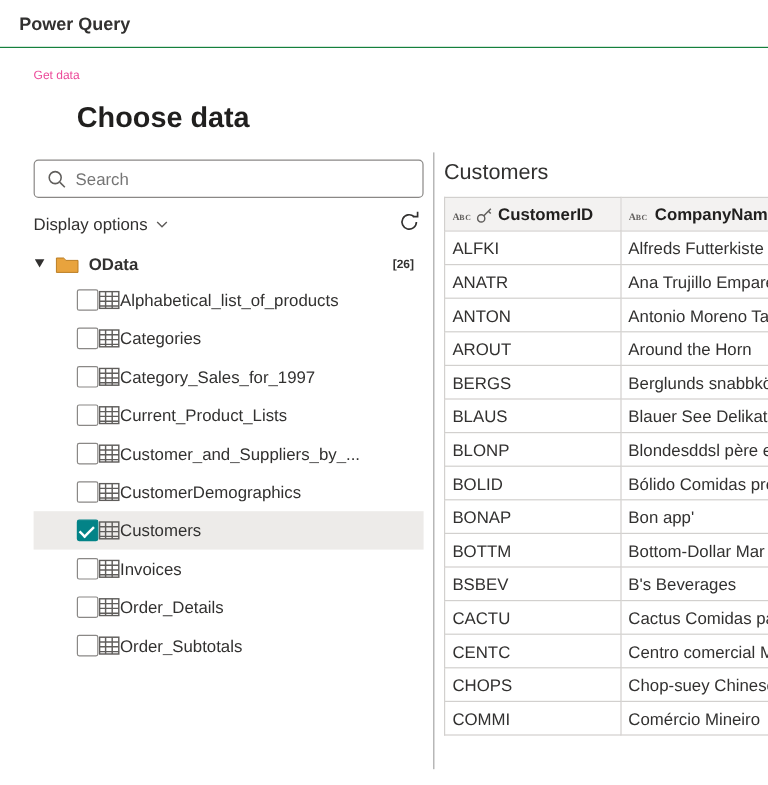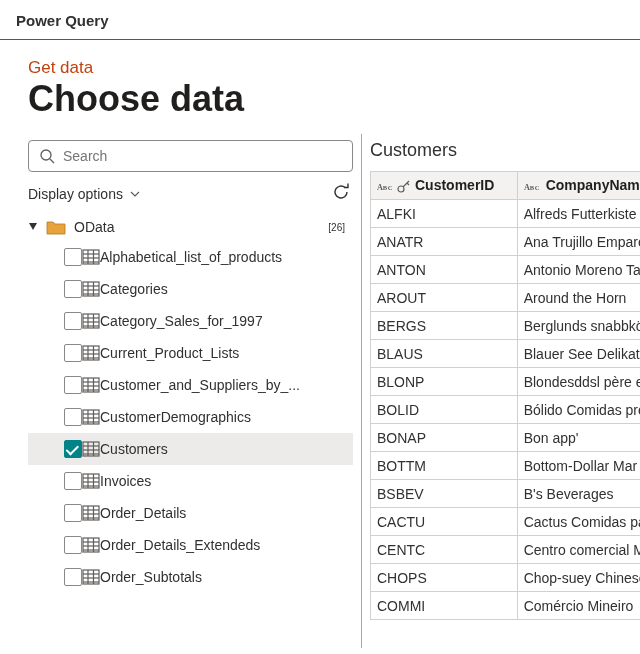--- a/index.html
+++ b/index.html
@@ -15,28 +15,29 @@
   .titlebar {
     padding: 12px 16px 10px;
     border-bottom: 1px solid #15803d;
     font-size: 15px;
     font-weight: 600;
   }
   .page-head {
     padding: 18px 28px 14px;
   }
   .breadcrumb {
-    font-size: 17px;
-    color: #c2410c;
-    margin-bottom: 0;
+    font-size: 10px;
+    color: #ec4899;
+    margin-bottom: 16px;
   }
   .page-title {
-    font-size: 36px;
+    font-size: 24px;
     font-weight: 600;
     color: #201f1e;
+    margin-left: 36px;
   }
   .content {
     display: flex;
     height: calc(654px - 140px);
   }
   .leftpane {
     width: 362px;
     padding: 6px 8px 0 28px;
     border-right: 1px solid #a6a6a6;
     flex-shrink: 0;
@@ -76,20 +77,21 @@
     color: #323130;
     cursor: pointer;
   }
   .refresh-btn { cursor: pointer; }
   .tree-root {
     display: flex;
     align-items: center;
     justify-content: space-between;
     padding: 6px 2px 6px 0;
     cursor: pointer;
+    font-weight: bold;
   }
   .root-left {
     display: flex;
     align-items: center;
     gap: 8px;
   }
   .root-name { font-size: 14px; }
   .root-count { font-size: 10px; color: #323130; padding-right:6px;}
   .items { }
   .item {
@@ -327,32 +329,20 @@
           <span class="chk "></span>
           <svg class="tbl-icon" width="18" height="16" viewBox="0 0 18 16" fill="none" stroke="#605e5c" stroke-width="1.2">
   <rect x="1" y="1" width="16" height="14"></rect>
             <line x1="1" y1="5" x2="17" y2="5"></line>
             <line x1="1" y1="9" x2="17" y2="9"></line>
             <line x1="1" y1="13" x2="17" y2="13"></line>
             <line x1="6" y1="1" x2="6" y2="15"></line>
             <line x1="11.5" y1="1" x2="11.5" y2="15"></line>
           </svg>
           <span class="item-label">Order_Details</span>
-        </div>
-        <div class="item">
-          <span class="chk "></span>
-          <svg class="tbl-icon" width="18" height="16" viewBox="0 0 18 16" fill="none" stroke="#605e5c" stroke-width="1.2">
-  <rect x="1" y="1" width="16" height="14"></rect>
-            <line x1="1" y1="5" x2="17" y2="5"></line>
-            <line x1="1" y1="9" x2="17" y2="9"></line>
-            <line x1="1" y1="13" x2="17" y2="13"></line>
-            <line x1="6" y1="1" x2="6" y2="15"></line>
-            <line x1="11.5" y1="1" x2="11.5" y2="15"></line>
-          </svg>
-          <span class="item-label">Order_Details_Extendeds</span>
         </div>
         <div class="item">
           <span class="chk "></span>
           <svg class="tbl-icon" width="18" height="16" viewBox="0 0 18 16" fill="none" stroke="#605e5c" stroke-width="1.2">
   <rect x="1" y="1" width="16" height="14"></rect>
             <line x1="1" y1="5" x2="17" y2="5"></line>
             <line x1="1" y1="9" x2="17" y2="9"></line>
             <line x1="1" y1="13" x2="17" y2="13"></line>
             <line x1="6" y1="1" x2="6" y2="15"></line>
             <line x1="11.5" y1="1" x2="11.5" y2="15"></line>

